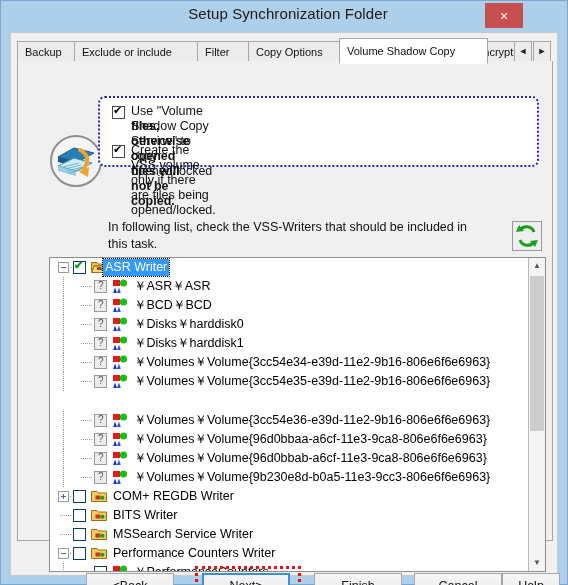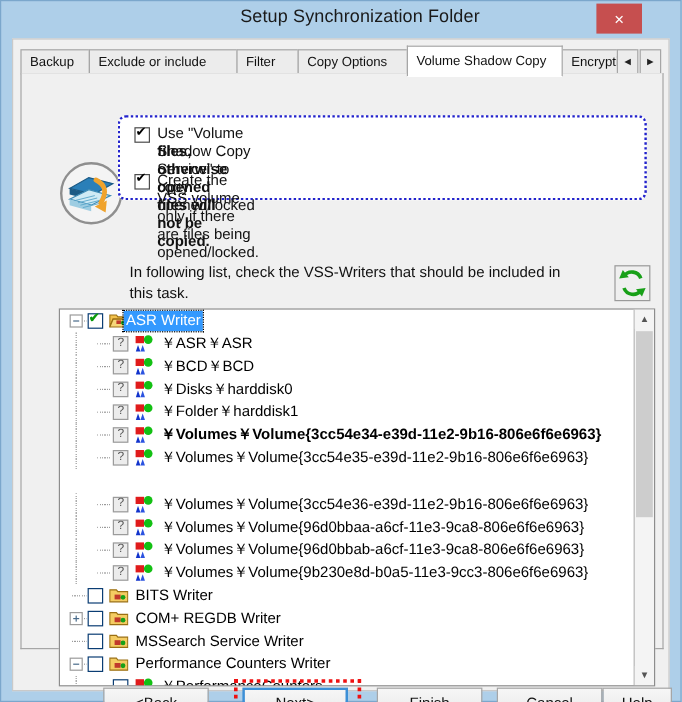--- a/index.html
+++ b/index.html
@@ -13,21 +13,21 @@
     -webkit-font-smoothing:none;
   }
 
   
   #window {
     position:absolute; left:0; top:0; width:568px; height:585px;
     background:#aecfe9;
     border:1px solid #7ba7cc;
   }
   #titlebar {
-    position:absolute; left:16px; top:0; width:523px; height:30px;
+    position:absolute; left:4px; top:0; width:523px; height:30px;
   }
   #title-text {
     position:absolute; left:0; top:4px; width:566px;
     text-align:center; font-size:15px; color:#1a1a1a;
     letter-spacing:.1px;
   }
   #close-button {
     position:absolute; right:5px; top:2px; width:38px; height:25px;
     background:#c64f4f; color:#fff; border:none;
     font-size:14px; line-height:25px; text-align:center;
@@ -202,21 +202,21 @@
     <button id="close-button">×</button>
   </div>
 
   <div id="client">
 
     <div id="tabstrip">
         <div class="tab" style="left: 0px; width: 58px;">Backup</div>
         <div class="tab" style="left: 57px; width: 124px;">Exclude or include</div>
         <div class="tab" style="left: 180px; width: 52px;">Filter</div>
         <div class="tab" style="left: 231px; width: 92px;">Copy Options</div>
-        <div class="tab selected" style="left: 322px; width: 130px;">Volume Shadow Copy</div>
+        <div class="tab selected" style="left: 322px; width: 149px;">Volume Shadow Copy</div>
         <div class="tab" style="left: 451px; width: 62px;">Encrypti</div>
         <div class="tabscroll" style="left: 497px;">◄</div>
         <div class="tabscroll" style="left: 516px;">►</div>
       </div>
     <div id="tabline"></div>
 
     <div id="tabpage">
 
       <div id="vss-logo">
         <svg width="56" height="56" viewBox="0 0 56 56">
@@ -331,33 +331,33 @@
             <div class="row" style="top: 0px;">
               <div class="dots-v" style="left: 13px; top: 0px; height: 19px;"></div>
               <div class="dots-h" style="left: 31px; width: 12px;"></div>
               <div class="tcb q" style="left: 44px;"></div>
               <span class="ico" style="left: 62px;"><svg width="16" height="15" viewBox="0 0 16 15">
                   <rect x="1" y="1" width="7" height="6" fill="#e01b1b"></rect>
                   <circle cx="11.5" cy="4" r="3.6" fill="#13c013"></circle>
                   <polygon points="5,14 1.2,14 3,8.5" fill="#1133cc"></polygon>
                   <polygon points="5,14 8.8,14 6.9,8.5" fill="#2b53e0"></polygon>
                 </svg></span>
-              <span class="lbl" style="left: 82px;">￥Folder￥harddisk1</span>
-            </div>
-            <div class="row" style="top: 0px;">
-              <div class="dots-v" style="left: 13px; top: 0px; height: 19px;"></div>
-              <div class="dots-h" style="left: 31px; width: 12px;"></div>
-              <div class="tcb q" style="left: 44px;"></div>
-              <span class="ico" style="left: 62px;"><svg width="16" height="15" viewBox="0 0 16 15">
-                  <rect x="1" y="1" width="7" height="6" fill="#e01b1b"></rect>
-                  <circle cx="11.5" cy="4" r="3.6" fill="#13c013"></circle>
-                  <polygon points="5,14 1.2,14 3,8.5" fill="#1133cc"></polygon>
-                  <polygon points="5,14 8.8,14 6.9,8.5" fill="#2b53e0"></polygon>
-                </svg></span>
-              <span class="lbl" style="left: 82px; font-weight: bold;">￥Volumes￥Volume{3cc54e34-e39d-11e2-9b16-806e6f6e6963}</span>
+              <span class="lbl" style="left: 82px;">￥Disks￥harddisk1</span>
+            </div>
+            <div class="row" style="top: 0px;">
+              <div class="dots-v" style="left: 13px; top: 0px; height: 19px;"></div>
+              <div class="dots-h" style="left: 31px; width: 12px;"></div>
+              <div class="tcb q" style="left: 44px;"></div>
+              <span class="ico" style="left: 62px;"><svg width="16" height="15" viewBox="0 0 16 15">
+                  <rect x="1" y="1" width="7" height="6" fill="#e01b1b"></rect>
+                  <circle cx="11.5" cy="4" r="3.6" fill="#13c013"></circle>
+                  <polygon points="5,14 1.2,14 3,8.5" fill="#1133cc"></polygon>
+                  <polygon points="5,14 8.8,14 6.9,8.5" fill="#2b53e0"></polygon>
+                </svg></span>
+              <span class="lbl" style="left: 82px;">￥Volumes￥Volume{3cc54e34-e39d-11e2-9b16-806e6f6e6963}</span>
             </div>
             <div class="row" style="top: 0px;">
               <div class="dots-v" style="left: 13px; top: 0px; height: 19px;"></div>
               <div class="dots-h" style="left: 31px; width: 12px;"></div>
               <div class="tcb q" style="left: 44px;"></div>
               <span class="ico" style="left: 62px;"><svg width="16" height="15" viewBox="0 0 16 15">
                   <rect x="1" y="1" width="7" height="6" fill="#e01b1b"></rect>
                   <circle cx="11.5" cy="4" r="3.6" fill="#13c013"></circle>
                   <polygon points="5,14 1.2,14 3,8.5" fill="#1133cc"></polygon>
                   <polygon points="5,14 8.8,14 6.9,8.5" fill="#2b53e0"></polygon>
@@ -404,50 +404,50 @@
               <div class="dots-v" style="left: 13px; top: 0px; height: 19px;"></div>
               <div class="dots-h" style="left: 31px; width: 12px;"></div>
               <div class="tcb q" style="left: 44px;"></div>
               <span class="ico" style="left: 62px;"><svg width="16" height="15" viewBox="0 0 16 15">
                   <rect x="1" y="1" width="7" height="6" fill="#e01b1b"></rect>
                   <circle cx="11.5" cy="4" r="3.6" fill="#13c013"></circle>
                   <polygon points="5,14 1.2,14 3,8.5" fill="#1133cc"></polygon>
                   <polygon points="5,14 8.8,14 6.9,8.5" fill="#2b53e0"></polygon>
                 </svg></span>
               <span class="lbl" style="left: 82px; text-align: center;">￥Volumes￥Volume{9b230e8d-b0a5-11e3-9cc3-806e6f6e6963}</span>
-            </div>
-            <div class="row" style="top: 0px;">
-              <div class="dots-h" style="left: 10px; width: 12px;"></div>
-              <div class="tcb" style="left: 23px;"></div>
-              <span class="ico" style="left: 41px;"><svg width="16" height="15" viewBox="0 0 16 15">
-                  <path d="M0.5 2.5 H6 L7.2 4 H15.5 V12.5 H0.5 Z" fill="#f4cc62" stroke="#9a6f12" stroke-width="1"></path>
-                  <rect x="4.5" y="6.5" width="5" height="4" fill="#c0392b"></rect>
-                  <circle cx="11.5" cy="8.8" r="2" fill="#18a018"></circle>
-                </svg></span>
-              <span class="lbl" style="left: 61px;">BITS Writer</span>
             </div>
             <div class="row" style="top: 0px;">
               <div class="dots-h" style="left: 10px; width: 12px;"></div>
               <div class="exp plus" style="left: 8px;"></div>
               <div class="tcb" style="left: 23px;"></div>
               <span class="ico" style="left: 41px;"><svg width="16" height="15" viewBox="0 0 16 15">
                   <path d="M0.5 2.5 H6 L7.2 4 H15.5 V12.5 H0.5 Z" fill="#f4cc62" stroke="#9a6f12" stroke-width="1"></path>
                   <rect x="4.5" y="6.5" width="5" height="4" fill="#c0392b"></rect>
                   <circle cx="11.5" cy="8.8" r="2" fill="#18a018"></circle>
                 </svg></span>
               <span class="lbl" style="left: 61px;">COM+ REGDB Writer</span>
             </div>
             <div class="row" style="top: 0px;">
               <div class="dots-h" style="left: 10px; width: 12px;"></div>
               <div class="tcb" style="left: 23px;"></div>
               <span class="ico" style="left: 41px;"><svg width="16" height="15" viewBox="0 0 16 15">
                   <path d="M0.5 2.5 H6 L7.2 4 H15.5 V12.5 H0.5 Z" fill="#f4cc62" stroke="#9a6f12" stroke-width="1"></path>
                   <rect x="4.5" y="6.5" width="5" height="4" fill="#c0392b"></rect>
                   <circle cx="11.5" cy="8.8" r="2" fill="#18a018"></circle>
                 </svg></span>
+              <span class="lbl" style="left: 61px;">BITS Writer</span>
+            </div>
+            <div class="row" style="top: 0px;">
+              <div class="dots-h" style="left: 10px; width: 12px;"></div>
+              <div class="tcb" style="left: 23px;"></div>
+              <span class="ico" style="left: 41px;"><svg width="16" height="15" viewBox="0 0 16 15">
+                  <path d="M0.5 2.5 H6 L7.2 4 H15.5 V12.5 H0.5 Z" fill="#f4cc62" stroke="#9a6f12" stroke-width="1"></path>
+                  <rect x="4.5" y="6.5" width="5" height="4" fill="#c0392b"></rect>
+                  <circle cx="11.5" cy="8.8" r="2" fill="#18a018"></circle>
+                </svg></span>
               <span class="lbl" style="left: 61px;">MSSearch Service Writer</span>
             </div>
             <div class="row" style="top: 0px;">
               <div class="dots-h" style="left: 10px; width: 12px;"></div>
               <div class="exp" style="left: 8px;"></div>
               <div class="tcb" style="left: 23px;"></div>
               <span class="ico" style="left: 41px;"><svg width="16" height="15" viewBox="0 0 16 15">
                   <path d="M0.5 2.5 H6 L7.2 4 H15.5 V12.5 H0.5 Z" fill="#f4cc62" stroke="#9a6f12" stroke-width="1"></path>
                   <rect x="4.5" y="6.5" width="5" height="4" fill="#c0392b"></rect>
                   <circle cx="11.5" cy="8.8" r="2" fill="#18a018"></circle>

